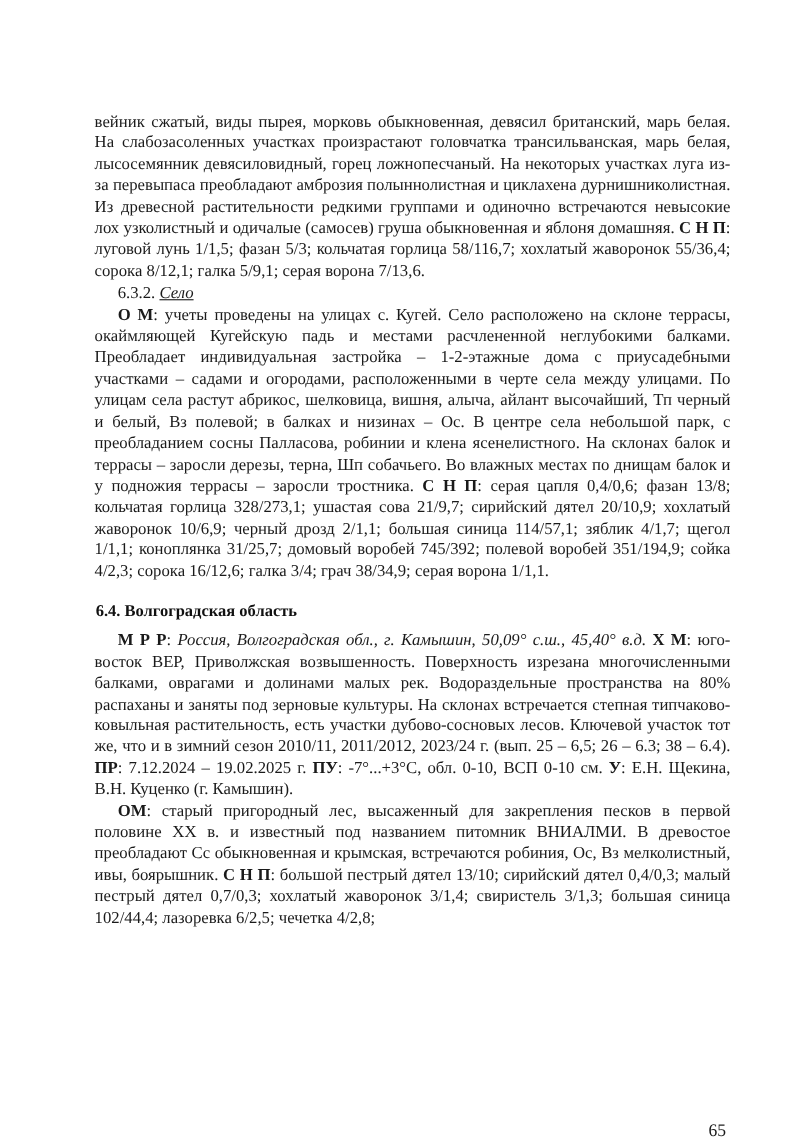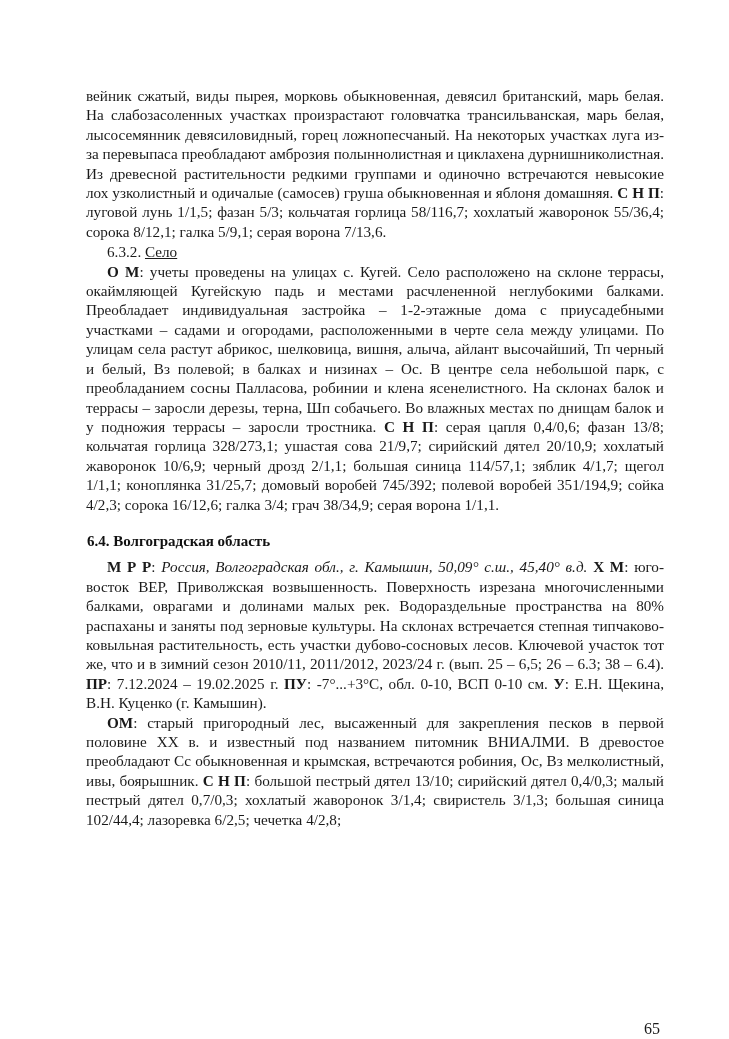--- a/index.html
+++ b/index.html
@@ -1,24 +1,24 @@
 <!DOCTYPE html>
 <html><head>
 <meta charset="utf-8">
 <style>
   html, body { margin: 0; padding: 0; background: #ffffff; }
   body { width: 729px; height: 1039px; position: relative; overflow: hidden; }
   .page {
-    position: absolute; left: 86px; top: 86px; width: 578px;
+    position: absolute; left: 86px; top: 101px; width: 578px;
     font-family: "Liberation Serif", serif; font-size: 15.2px; line-height: 19.4px;
     color: #1a1a1a; text-align: justify;
   }
   .p { margin: 0; }
   .indent { text-indent: 21px; }
-  .u { text-decoration: underline; }
+  .u { text-decoration: underline; font-style: italic; }
   b { font-weight: bold; }
   i { font-style: italic; margin-top: 20px; }
   .sub { margin: 0; text-indent: 21px; margin-top: 1px; }
   h2 {
     font-family: "Liberation Serif", serif; font-size: 15px; font-weight: bold;
     margin: 18px 0 6px 0; text-indent: 0; padding-left: 1px; color: #111;
   }
   .page-number {
     position: absolute; left: 644px; top: 1020px;
     font-family: "Liberation Serif", serif; font-size: 16px; color: #1a1a1a;

